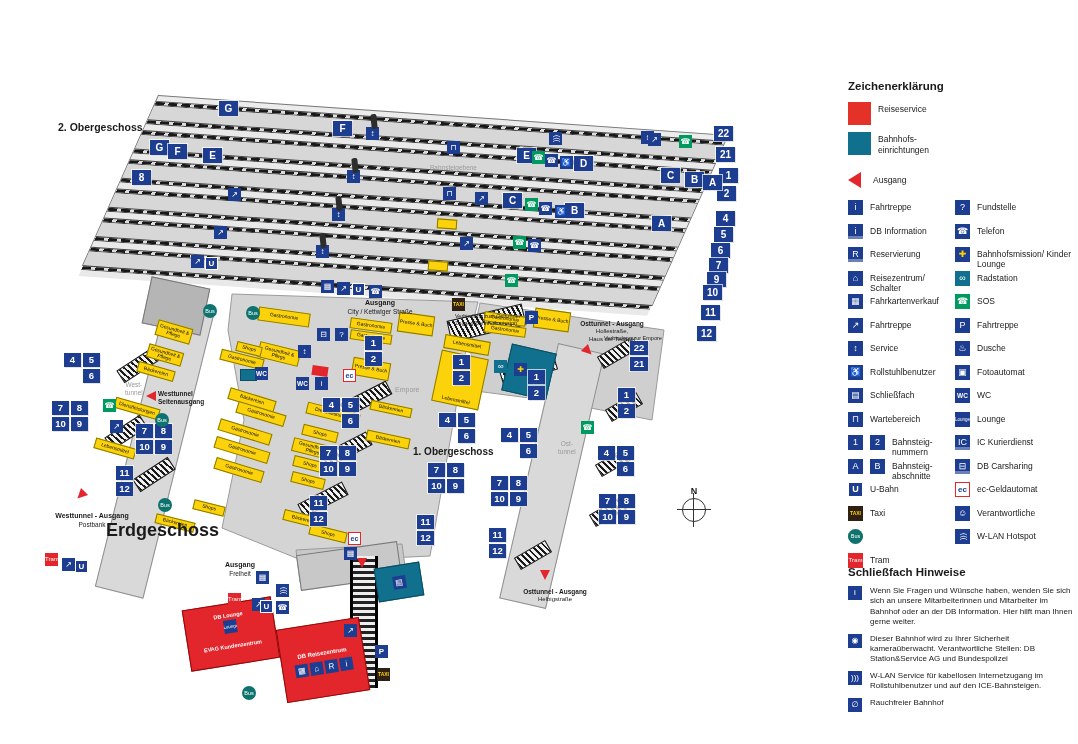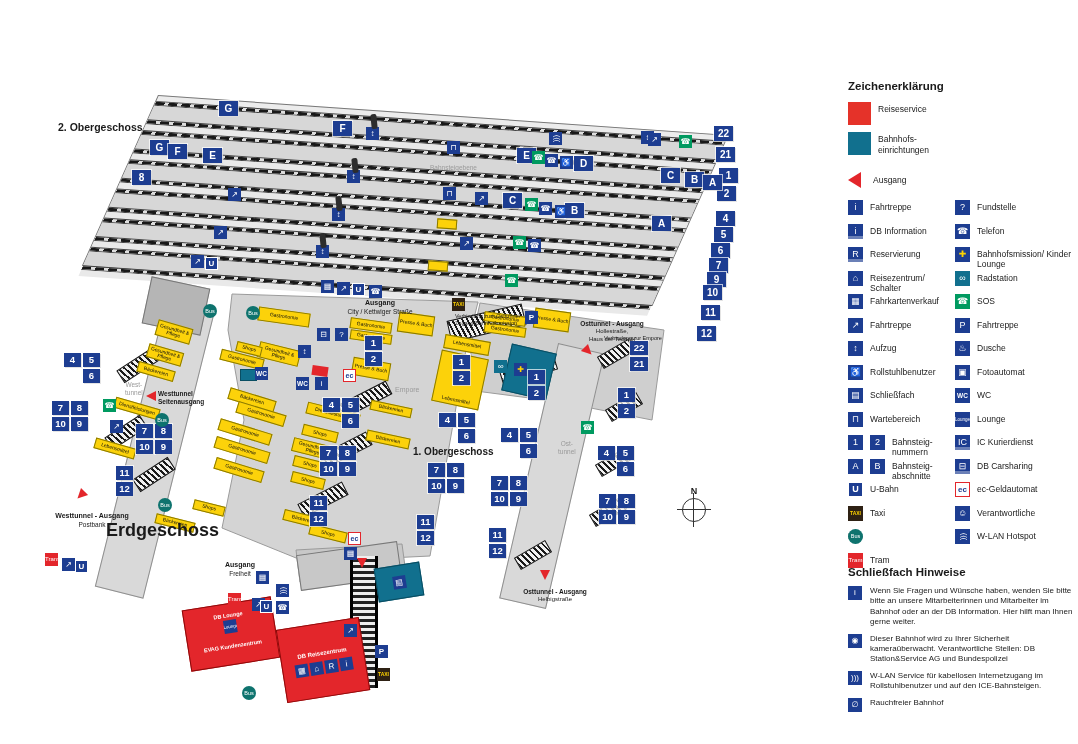--- a/index.html
+++ b/index.html
@@ -607,21 +607,21 @@
 
           <div class="lrow">
             <span class="tile blue">↗</span>
 
             <span class="lbl2">Fahrtreppe</span>
           </div>
 
           <div class="lrow">
             <span class="tile blue">↕</span>
 
-            <span class="lbl2">Aufzug</span>
+            <span class="lbl2">Service</span>
           </div>
 
           <div class="lrow">
             <span class="tile blue">♿</span>
 
             <span class="lbl2">Rollstuhlbenutzer</span>
           </div>
 
           <div class="lrow">
             <span class="tile blue">▤</span>
@@ -765,21 +765,21 @@
         </div>
     </div>
   </div>
 
   <div class="abs" id="hints">
     <h3>Schließfach Hinweise</h3>
     <div>
 
         <div class="hrow">
           <span class="tile">i</span>
-          <span class="htxt">Wenn Sie Fragen und Wünsche haben, wenden Sie bitte bitte an unsere Mitarbeiterinnen und Mitarbeiter im Bahnhof oder an der DB Information. Hier hilft man Ihnen gerne weiter.</span>
+          <span class="htxt">Wenn Sie Fragen und Wünsche haben, wenden Sie sich sich an unsere Mitarbeiterinnen und Mitarbeiter im Bahnhof oder an der DB Information. Hier hilft man Ihnen gerne weiter.</span>
         </div>
 
         <div class="hrow">
           <span class="tile">◉</span>
           <span class="htxt">Dieser Bahnhof wird zu Ihrer Sicherheit kameraüberwacht. Verantwortliche Stellen: DB Station&amp;Service AG und Bundespolizei</span>
         </div>
 
         <div class="hrow">
           <span class="tile">)))</span>
           <span class="htxt">W-LAN Service für kabellosen Internetzugang im Rollstuhlbenutzer und auf den ICE-Bahnsteigen.</span>

